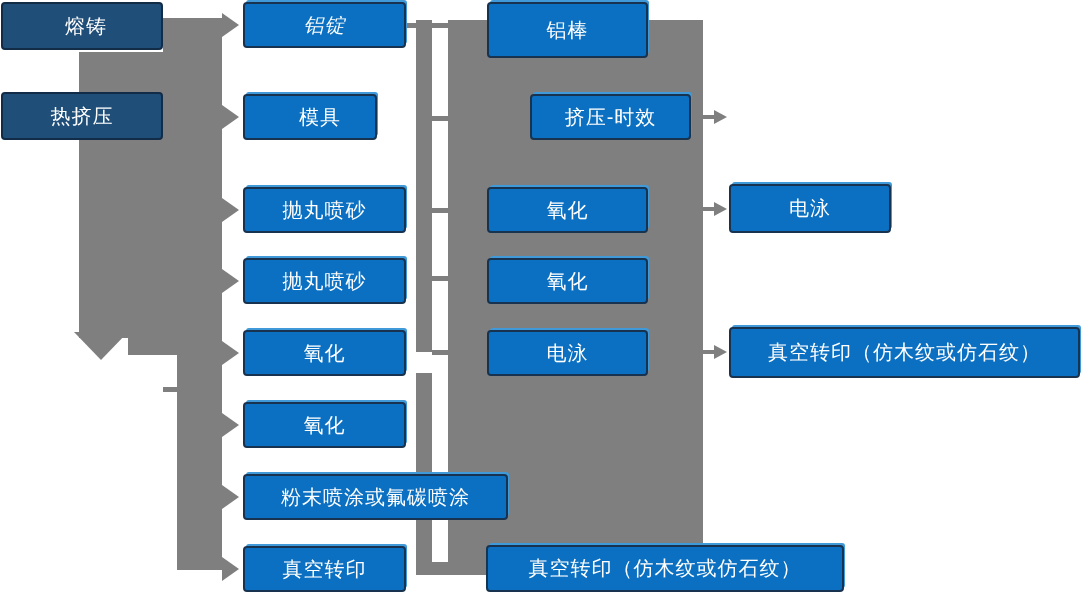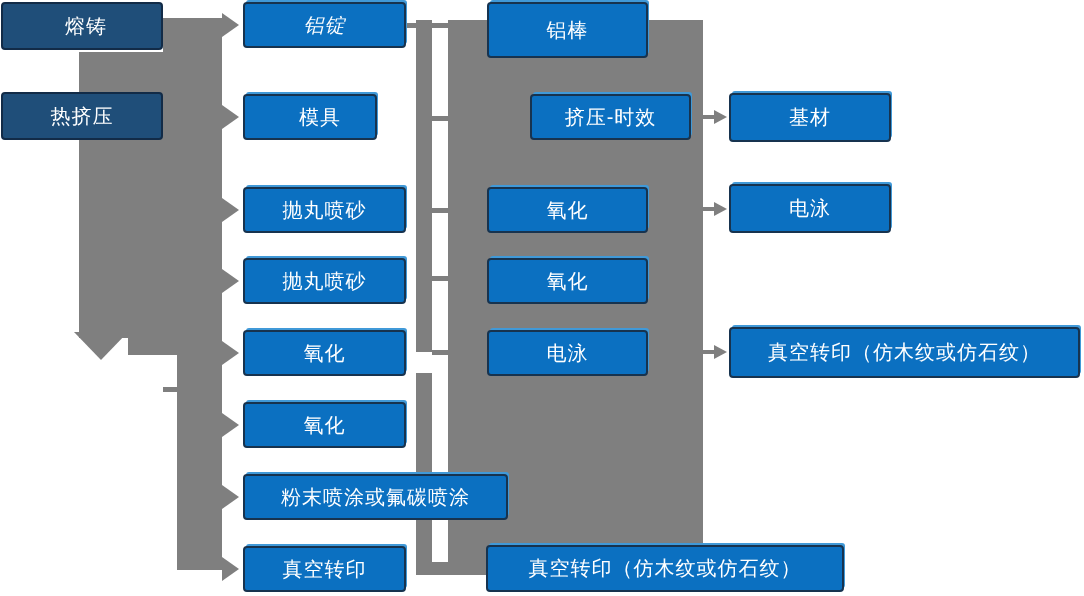--- a/index.html
+++ b/index.html
@@ -96,17 +96,16 @@
   <div class="node blue" style="left:243px;top:474px;width:265px;height:46px;">粉末喷涂或氟碳喷涂</div>
   <div class="node blue" style="left:243px;top:546px;width:163px;height:46px;">真空转印</div>
 
   <div class="node blue" style="left:487px;top:2px;width:161px;height:56px;">铝棒</div>
   <div class="node blue" style="left:487px;top:94px;width:161px;height:46px;margin-left:43px;">挤压-时效</div>
   <div class="node blue" style="left:487px;top:187px;width:161px;height:46px;">氧化</div>
   <div class="node blue" style="left:487px;top:258px;width:161px;height:46px;">氧化</div>
   <div class="node blue" style="left:487px;top:330px;width:161px;height:46px;">电泳</div>
   <div class="node blue" style="left:486px;top:545px;width:358px;height:47px;">真空转印（仿木纹或仿石纹）</div>
 
-  <div class="node blue" style="left:729px;top:93px;width:162px;height:49px;">基材</div>
   <div class="node blue" style="left:729px;top:184px;width:162px;height:49px;">电泳</div>
   <div class="node blue" style="left:729px;top:327px;width:351px;height:51px;">真空转印（仿木纹或仿石纹）</div>
 
 </div>
 
 </body></html>

